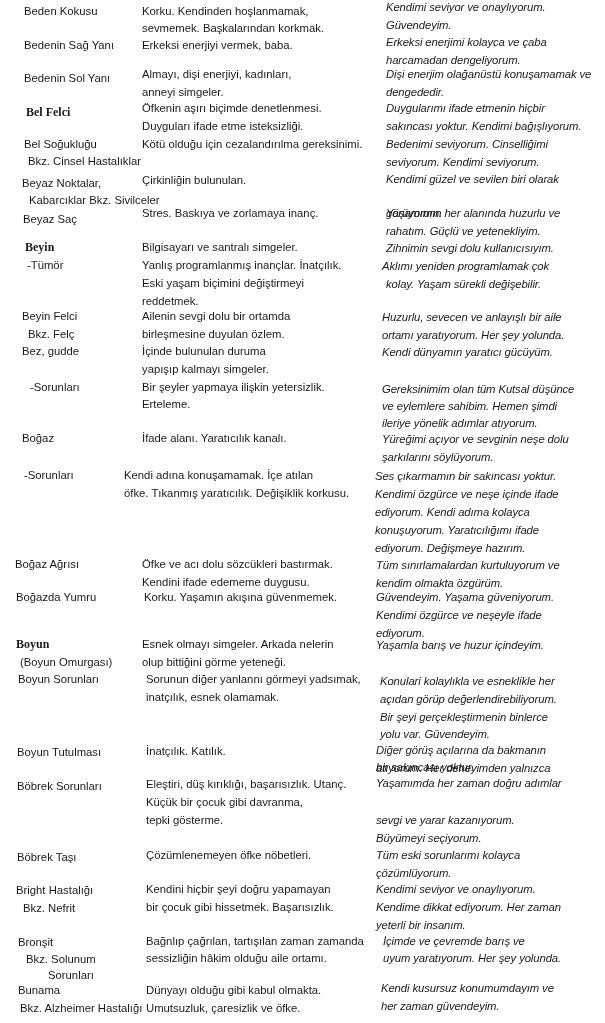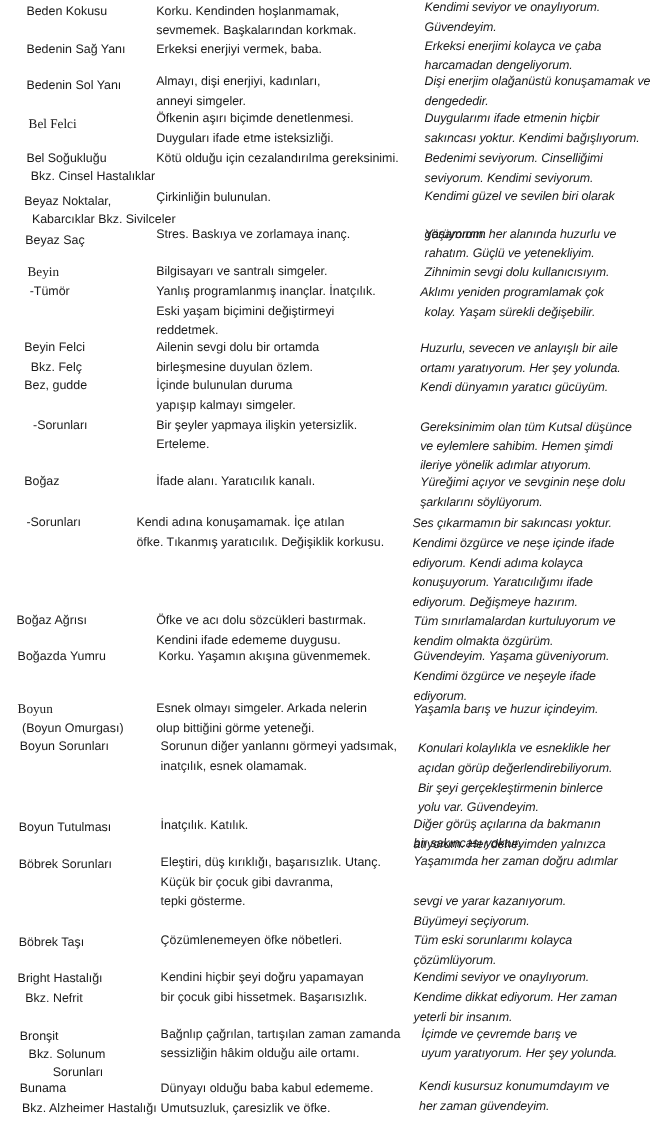--- a/index.html
+++ b/index.html
@@ -4,21 +4,21 @@
   <style>
     html, body { margin: 0; padding: 0; background: #ffffff; }
     body {
       width: 605px; height: 1023px; position: relative; overflow: hidden;
       font-family: "Liberation Sans", sans-serif; color: #1a1a1a;
     }
     .ln { position: absolute; white-space: nowrap; font-size: 11.3px; line-height: 14px; }
     .c1 { }
     .c2 { }
     .c3 { font-style: italic; font-size: 11.3px; letter-spacing: -0.1px; }
-    .hd { font-family: "Liberation Serif", serif; font-weight: normal; font-size: 12px; }
+    .hd { font-family: "Liberation Serif", serif; font-weight: bold; font-size: 12px; }
   </style>
 </head>
 <body>
 
 <div class="ln c1" style="left:24px;top:4px">Beden Kokusu</div>
 <div class="ln c2" style="left:142px;top:4px">Korku. Kendinden hoşlanmamak,</div>
 <div class="ln c2" style="left:142px;top:21px">sevmemek. Başkalarından korkmak.</div>
 <div class="ln c3" style="left:386px;top:0px">Kendimi seviyor ve onaylıyorum.</div>
 <div class="ln c3" style="left:386px;top:18px">Güvendeyim.</div>
 
@@ -156,16 +156,16 @@
 <div class="ln c1" style="left:18px;top:935px">Bronşit</div>
 <div class="ln c1" style="left:26px;top:952px">Bkz. Solunum</div>
 <div class="ln c1" style="left:48px;top:968px">Sorunları</div>
 <div class="ln c2" style="left:146px;top:934px">Bağnlıp çağrılan, tartışılan zaman zamanda</div>
 <div class="ln c2" style="left:146px;top:951px">sessizliğin hâkim olduğu aile ortamı.</div>
 <div class="ln c3" style="left:383px;top:934px">İçimde ve çevremde barış ve</div>
 <div class="ln c3" style="left:383px;top:951px">uyum yaratıyorum. Her şey yolunda.</div>
 
 <div class="ln c1" style="left:18px;top:983px">Bunama</div>
 <div class="ln c1" style="left:20px;top:1001px">Bkz. Alzheimer Hastalığı</div>
-<div class="ln c2" style="left:146px;top:983px">Dünyayı olduğu baba kabul edememe.</div>
+<div class="ln c2" style="left:146px;top:983px">Dünyayı olduğu gibi kabul olmakta.</div>
 <div class="ln c2" style="left:146px;top:1001px">Umutsuzluk, çaresizlik ve öfke.</div>
 <div class="ln c3" style="left:381px;top:981px">Kendi kusursuz konumumdayım ve</div>
 <div class="ln c3" style="left:381px;top:999px">her zaman güvendeyim.</div>
 
 </body></html>

